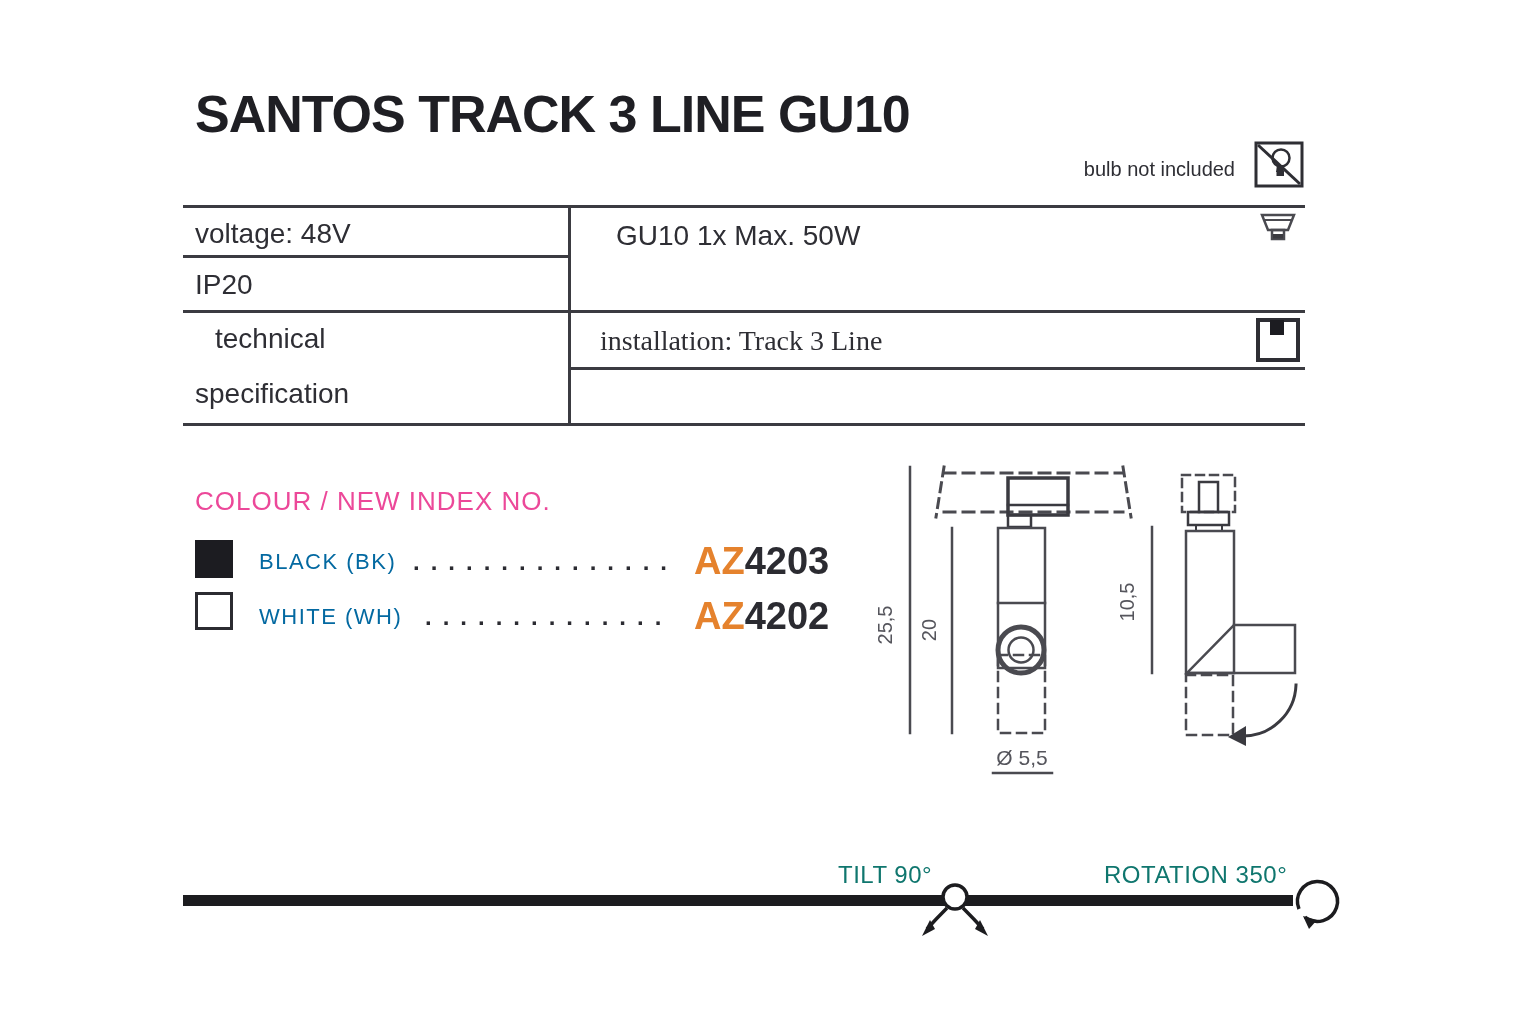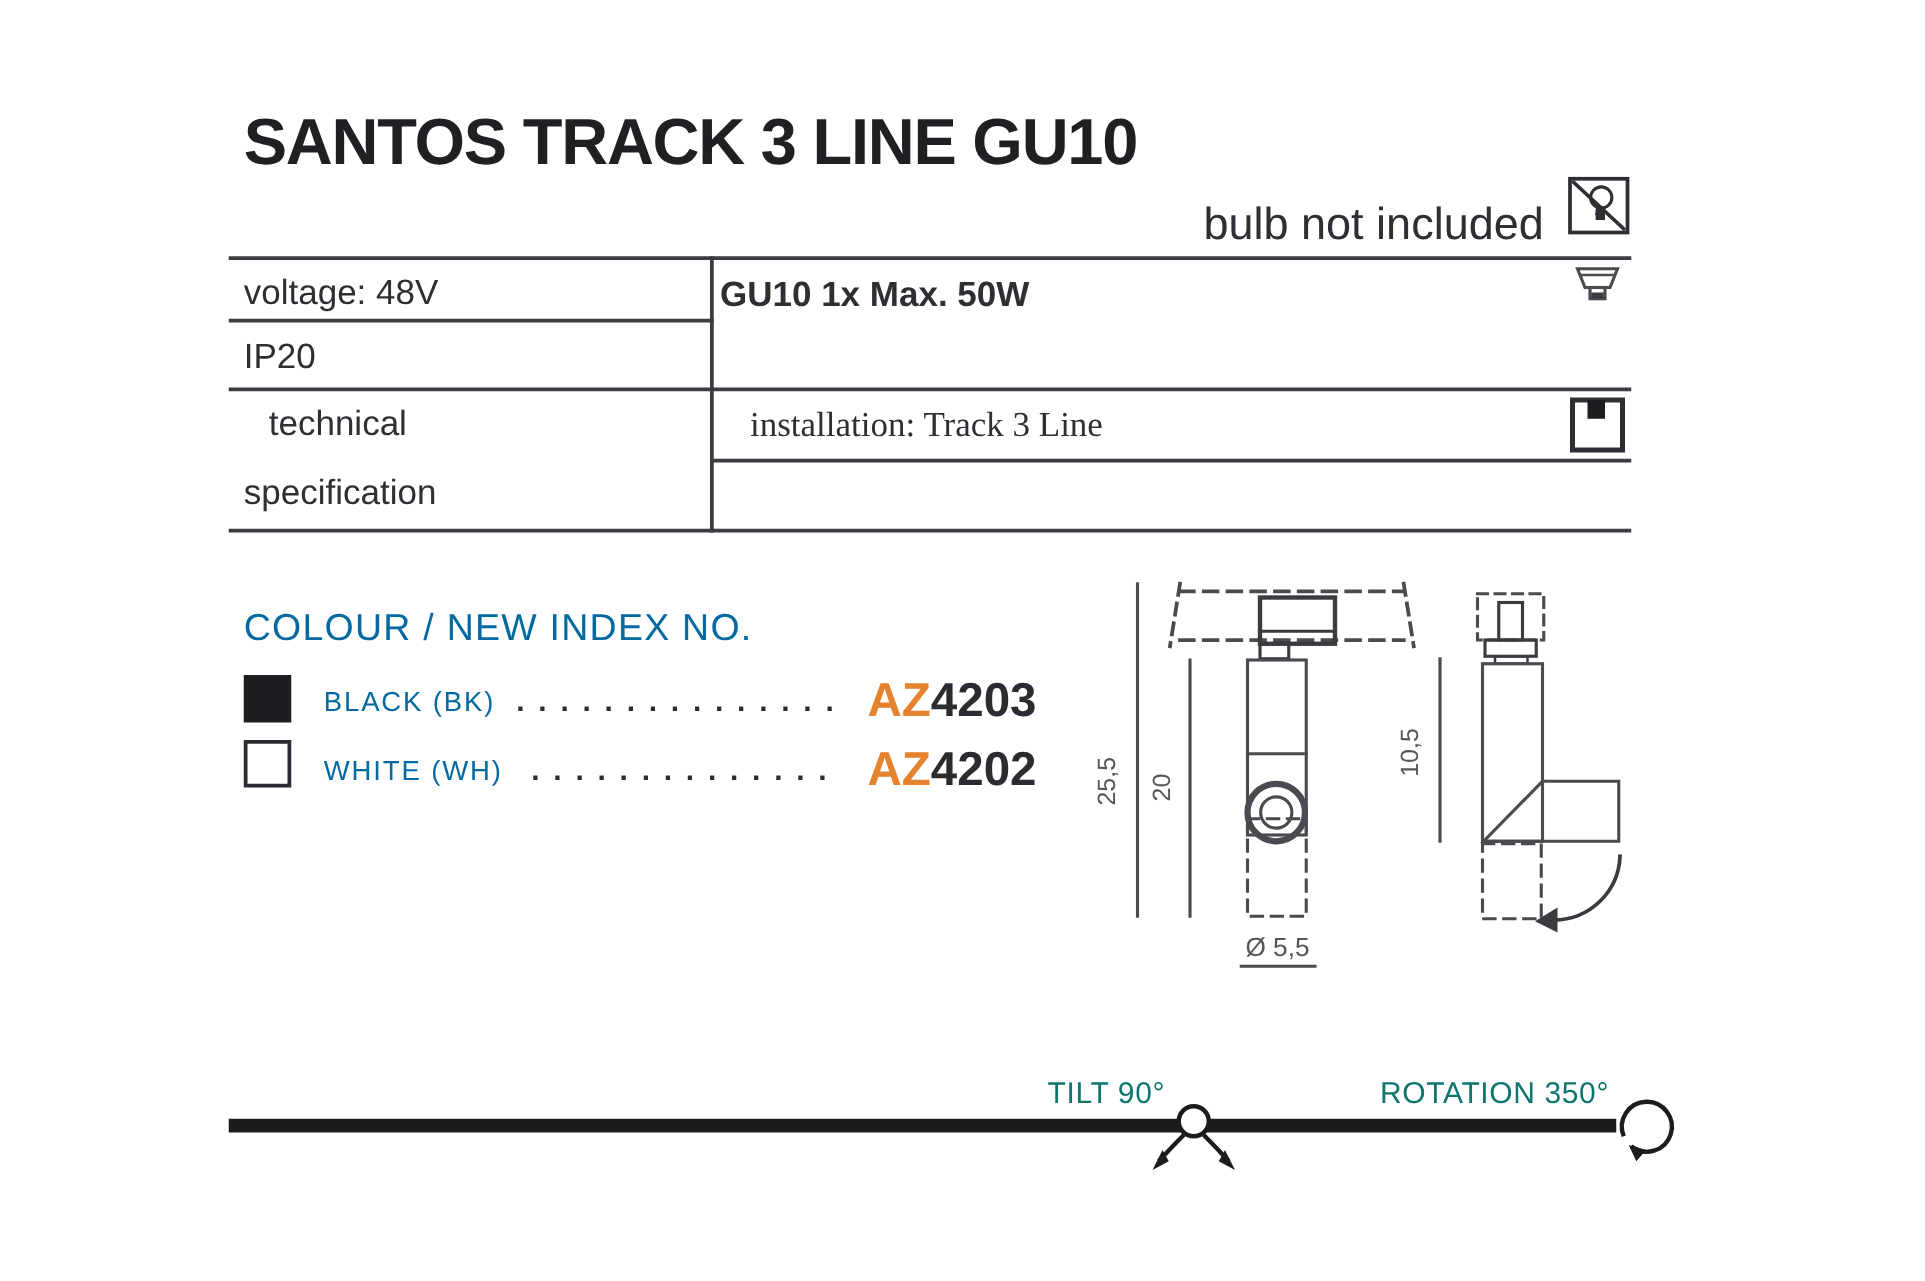--- a/index.html
+++ b/index.html
@@ -6,25 +6,25 @@
   html,body { background:#ffffff; }
   #canvas {
     position:relative; width:1540px; height:1025px; background:#ffffff;
     font-family:"Liberation Sans", sans-serif; color:#2d2d33; overflow:hidden;
   }
   .abs { position:absolute; }
   .title {
     left:195px; top:84px; font-size:52px; font-weight:700; letter-spacing:-1px;
     color:#1f1f24;
   }
-  .bulb-note { top:158px; right:305px; font-size:36px; color:#2e2e34; }
+  .bulb-note { top:158px; right:305px; font-size:20px; color:#2e2e34; }
   .hline { background:#3b3b41; height:3px; }
   .vline { background:#3b3b41; width:3px; }
   .cell { font-size:28px; color:#2e2e34; }
-  .colour-heading { left:195px; top:486px; font-size:30px; letter-spacing:1px; color:#0369a1; }
+  .colour-heading { left:195px; top:486px; font-size:26px; letter-spacing:1px; color:#ec4899; }
   .swatch { width:38px; height:38px; }
   .swatch.black { background:#1c1c21; }
   .swatch.white { background:#ffffff; border:3px solid #2b2b31; }
   .opt-label { font-size:22px; letter-spacing:1.5px; color:#0369a1;text-align:right; }
   .opt-dots { font-size:24px; font-weight:700; letter-spacing:11px; color:#2b2b31; white-space:nowrap; }
   .code { font-size:38px; font-weight:700; color:#2b2b31; white-space:nowrap; }
   .code .az { color:#E5822D; }
   .thick-line { left:183px; top:895px; width:1110px; height:11px; background:#1c1c1f; }
   .motion-label { font-size:24px; color:#0f766e; letter-spacing:0.5px; }
   svg text { font-family:"Liberation Sans", sans-serif; }
@@ -50,21 +50,21 @@
     <div class="abs hline" style="left:0; top:50px; width:388px;"></div>
     <div class="abs hline" style="left:0; top:105px; width:1122px;"></div>
     <div class="abs hline" style="left:385px; top:162px; width:737px;"></div>
     <div class="abs hline" style="left:0; top:218px; width:1122px;"></div>
     <div class="abs vline" style="left:385px; top:0; height:221px;"></div>
 
     <div class="abs cell" style="left:12px; top:13px;">voltage: 48V</div>
     <div class="abs cell" style="left:12px; top:64px;">IP20</div>
     <div class="abs cell" style="left:12px; top:118px;margin-left:20px;">technical</div>
     <div class="abs cell" style="left:12px; top:173px;text-align:center;">specification</div>
-    <div class="abs cell" style="left:393px; top:15px;font-weight:bold;">GU10 1x Max. 50W</div>
+    <div class="abs cell" style="left:433px; top:15px;">GU10 1x Max. 50W</div>
     <div class="abs cell" style="left:417px; top:120px;font-family:Liberation Serif, serif;">installation: Track 3 Line</div>
 
     <svg class="abs" style="left:1077px; top:8px;" width="36" height="40" viewBox="0 0 36 40">
       <path d="M2,2 H34 L28,17 H8 Z" fill="none" stroke="#4a4a50" stroke-width="2.5"></path>
       <line x1="4" y1="7" x2="32" y2="7" stroke="#4a4a50" stroke-width="2"></line>
       <rect x="12" y="17" width="12" height="9" fill="none" stroke="#4a4a50" stroke-width="2.5"></rect>
       <rect x="13" y="21" width="10" height="4.5" fill="#3a3a40"></rect>
     </svg>
 
     <svg class="abs" style="left:1072px; top:112px;" width="46" height="46" viewBox="0 0 46 46">

